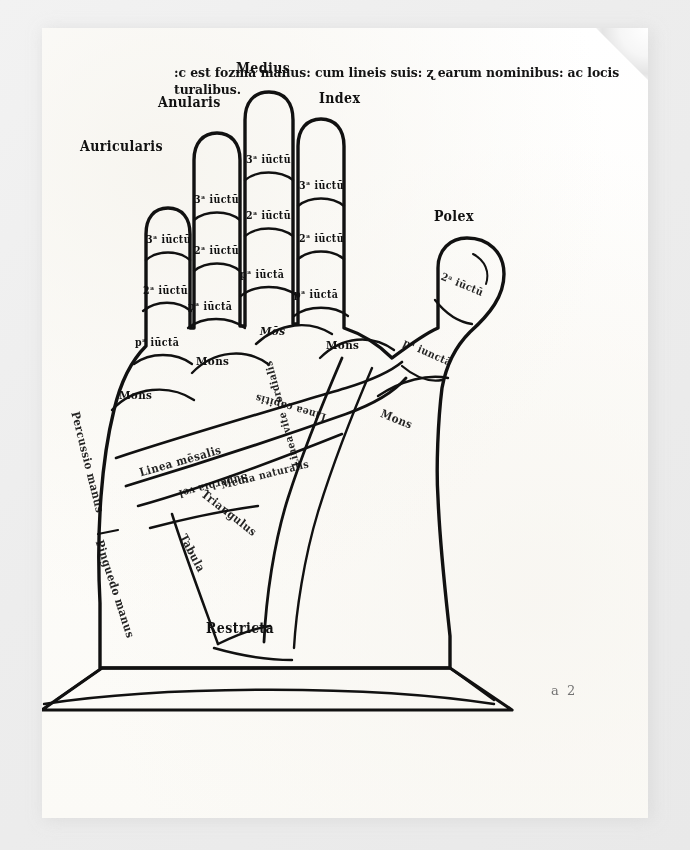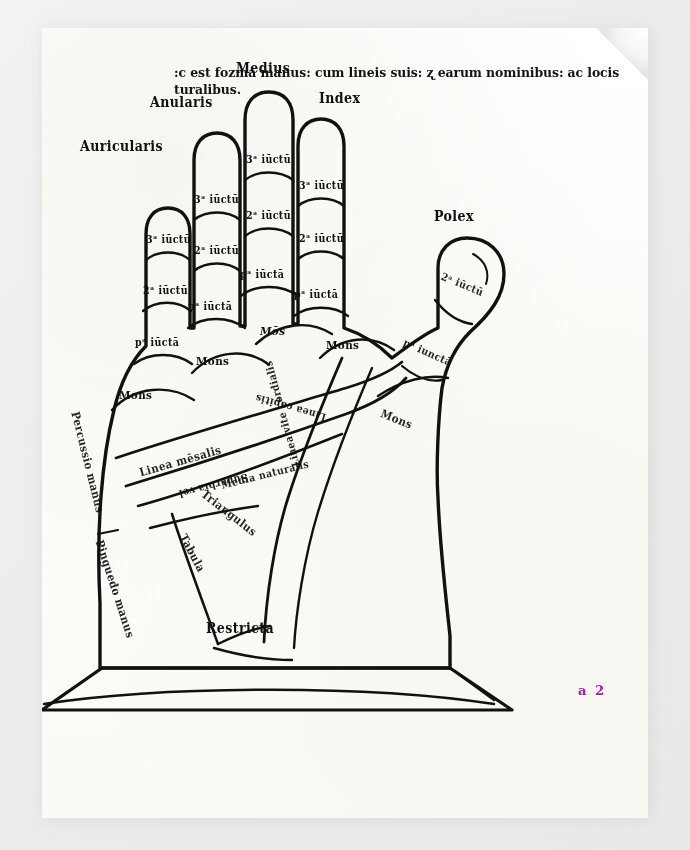--- a/index.html
+++ b/index.html
@@ -96,25 +96,25 @@
   #woodcut svg { display:block; }
 
   
   .lbl      { font-size: 14px; }
   .lbl-sm   { font-size: 11.5px; }
   .lbl-xs   { font-size: 10.5px; }
 
   
   #signature {
     position: absolute;
-    left: 536px; top: 655px;
-    font-family: "DejaVu Serif", serif;
-    font-weight: 700;
+    left: 509px; top: 655px;
+    font-family: "DejaVu Serif", serif;
+    font-weight: 400;
     font-size: 13px;
-    color: #a21caf;
+    color: #737373;
     letter-spacing: 2px;
   }
 
   
   .ghost {
     opacity: .92;
     transform-origin: center center;
   }
 </style>
 </head>
@@ -231,21 +231,21 @@
             M 172,620 C 200,628 226,632 250,632"></path>
 
           <path stroke-width="2.2" d="M 56,506 L 76,502"></path>
 
           <path stroke-width="2.4" d="
             M 336,368 C 360,352 386,346 406,350"></path>
         </g>
       </svg>
 
       <div class="goth lbl" style="left:38px; top:110px;text-align:right;">Auricularis</div>
-      <div class="goth lbl" style="left:108px; top:66px;">Anularis</div>
+      <div class="goth lbl" style="left:116px; top:66px;">Anularis</div>
       <div class="goth lbl" style="left:194px; top:32px;">Medius</div>
       <div class="goth lbl" style="left:277px; top:62px;">Index</div>
       <div class="goth lbl" style="left:392px; top:180px;">Polex</div>
 
       <div class="goth lbl-xs" style="left:104px; top:205px;">3ᵃ iūctū</div>
       <div class="goth lbl-xs" style="left:101px; top:256px;">2ᵃ iūctū</div>
       <div class="goth lbl-xs" style="left:93px; top:308px;">pᵃ iūctā</div>
       <div class="goth lbl-sm" style="left:77px; top:360px;">Mons</div>
 
       <div class="goth lbl-xs" style="left:152px; top:165px;">3ᵃ iūctū</div>

